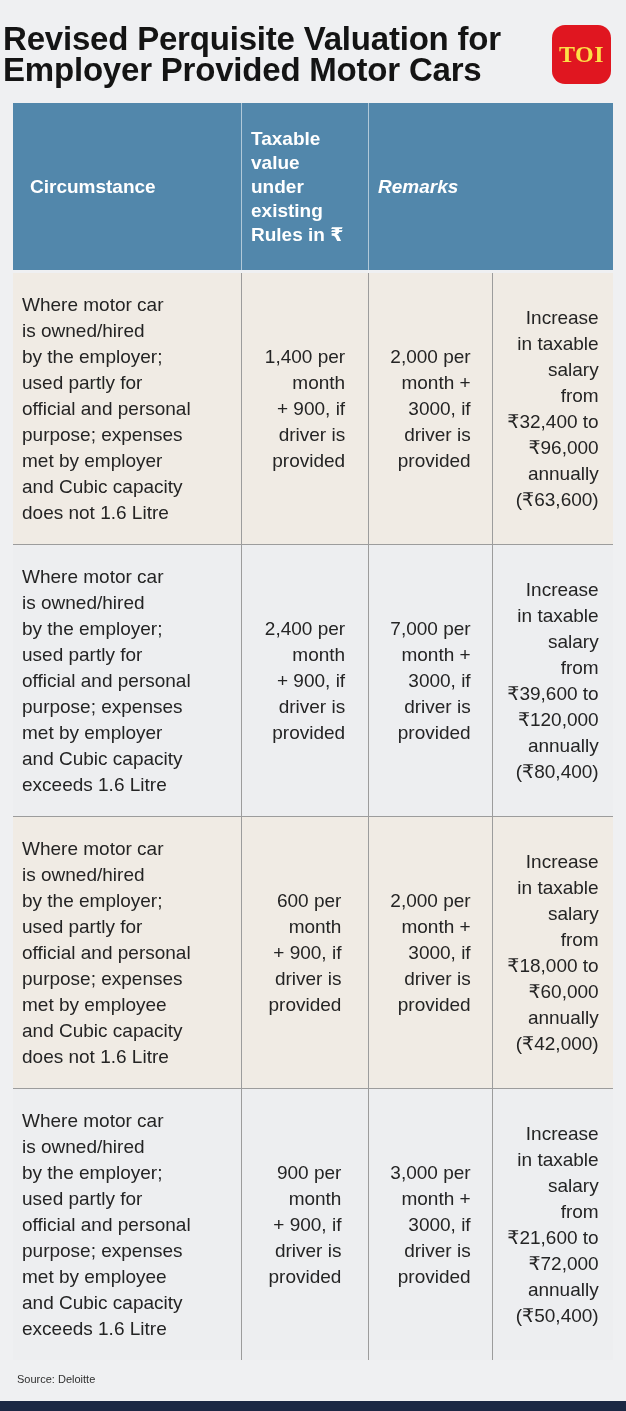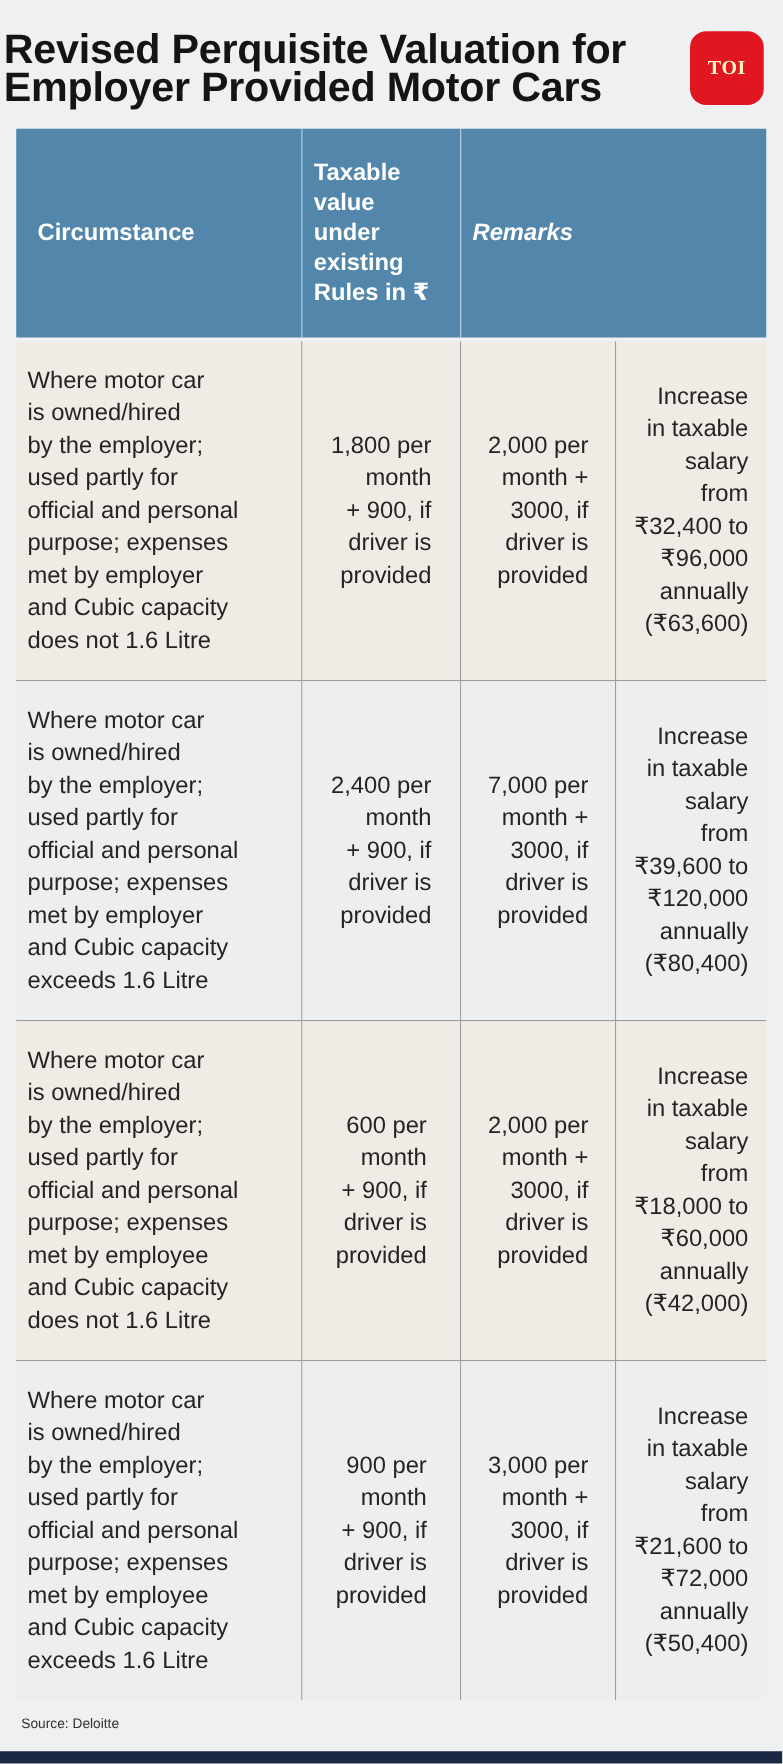--- a/index.html
+++ b/index.html
@@ -14,22 +14,22 @@
     position:absolute; left:3px; top:23px; width:505px; margin:0;
     font-size:33px; line-height:31px; font-weight:700;
     letter-spacing:-0.2px; color:#141414;
   }
   .toi-logo {
     position:absolute; top:25px; right:15px; width:59px; height:59px;
     background:#e01620; border-radius:13px;
     display:flex; align-items:center; justify-content:center;
   }
   .toi-logo span {
-    color:#fef9c3; font-family:"Liberation Serif","DejaVu Serif",serif;
-    font-size:16px; font-weight:700; letter-spacing:0.5px;
+    color:#fde047; font-family:"Liberation Serif","DejaVu Serif",serif;
+    font-size:24px; font-weight:700; letter-spacing:0.5px;
   }
   
   .table { position:absolute; left:13px; top:103px; width:600px; }
   .grid-row { display:grid; grid-template-columns:229px 127px 124px 120px; }
   .thead { background:#5287ab; height:167px; }
   .thead .hcell {
     box-sizing:border-box; display:flex; align-items:center;
     color:#ffffff; font-size:19px; font-weight:700; line-height:24px;
     padding:0 6px 0 9px; white-space:pre-line;
     border-right:1px solid rgba(255,255,255,0.55);
@@ -81,21 +81,21 @@
       <div class="grid-row trow odd">
         <div class="cell c-circ">Where motor car
 is owned/hired
 by the employer;
 used partly for
 official and personal
 purpose; expenses
 met by employer
 and Cubic capacity
 does not 1.6 Litre</div>
-        <div class="cell c-mid">1,800 per
+        <div class="cell c-mid">1,400 per
 month
 + 900, if
 driver is
 provided</div>
         <div class="cell c-mid">2,000 per
 month +
 3000, if
 driver is
 provided</div>
         <div class="cell c-rem">Increase

